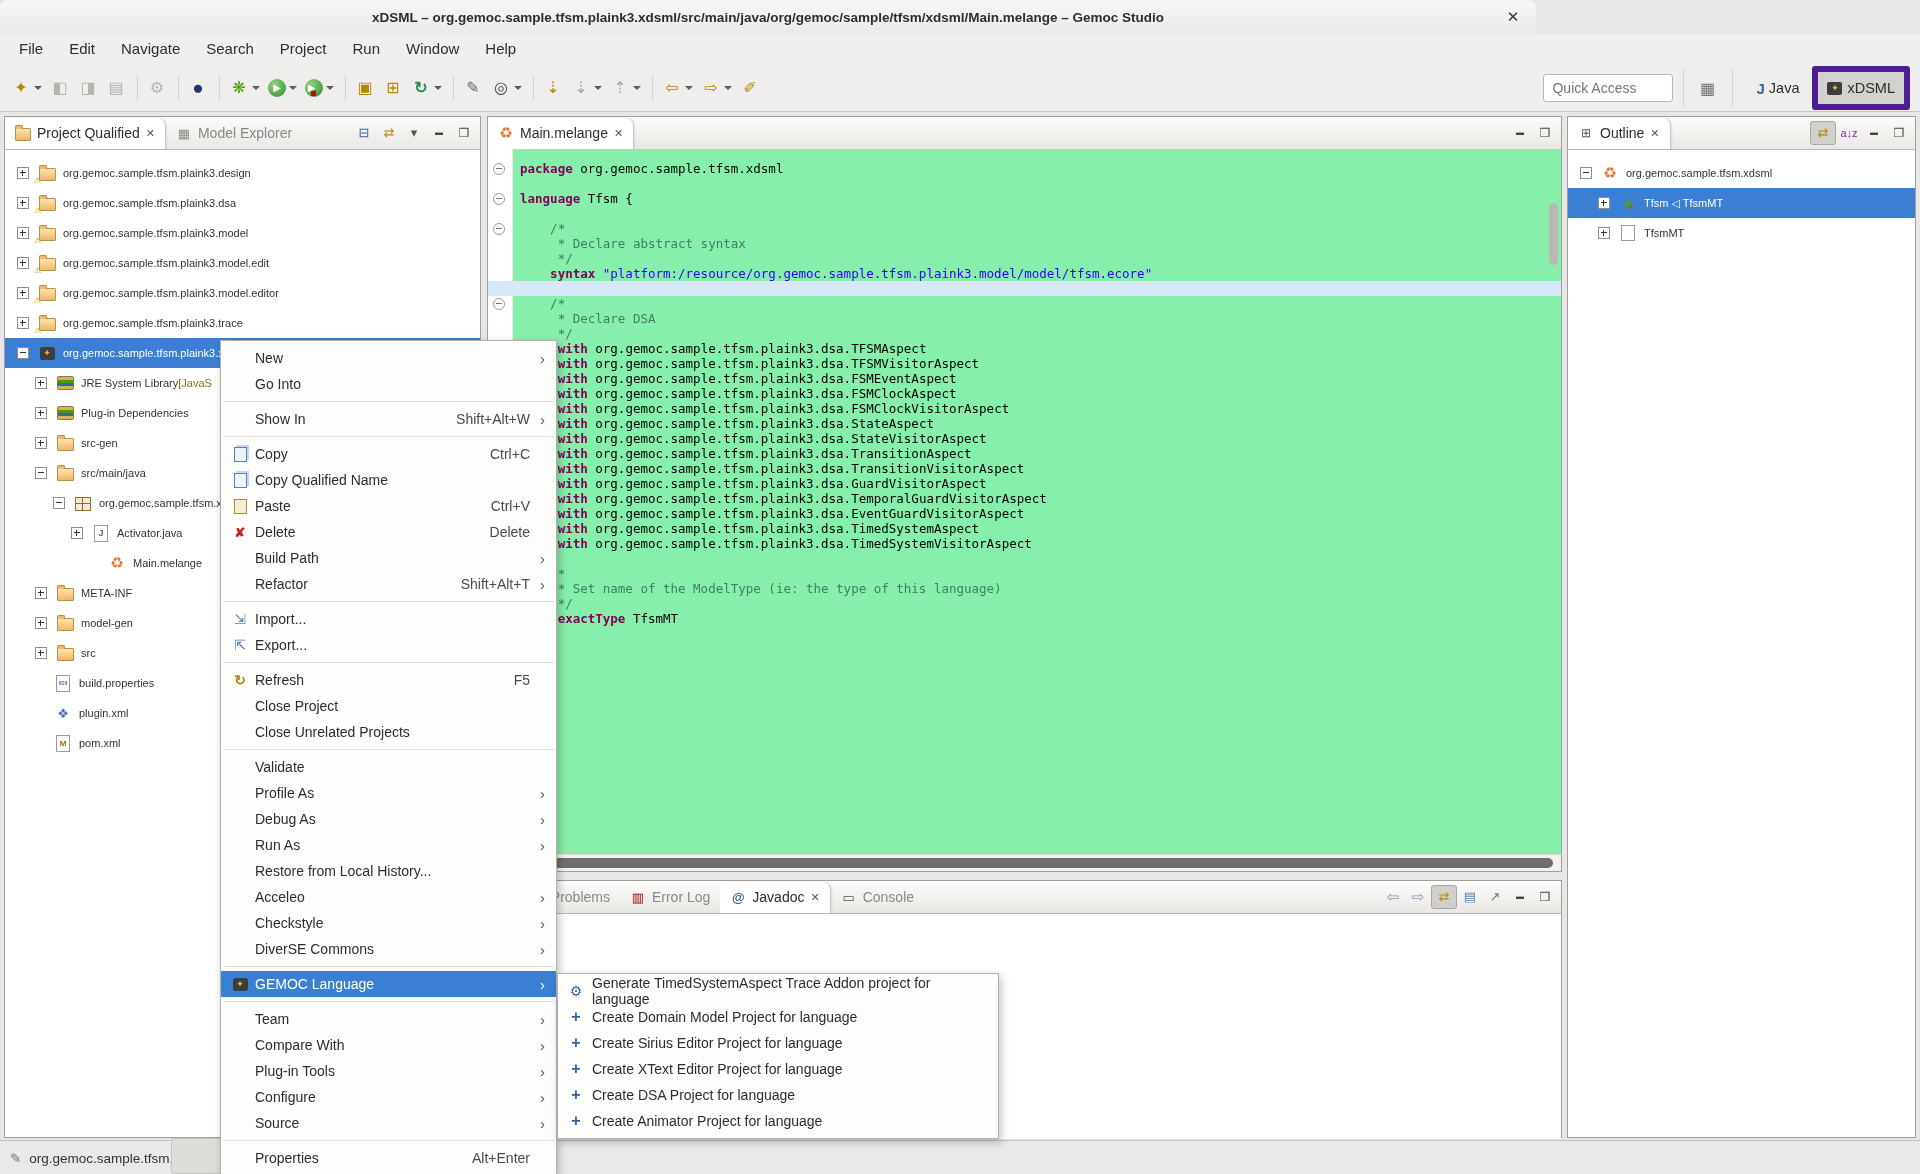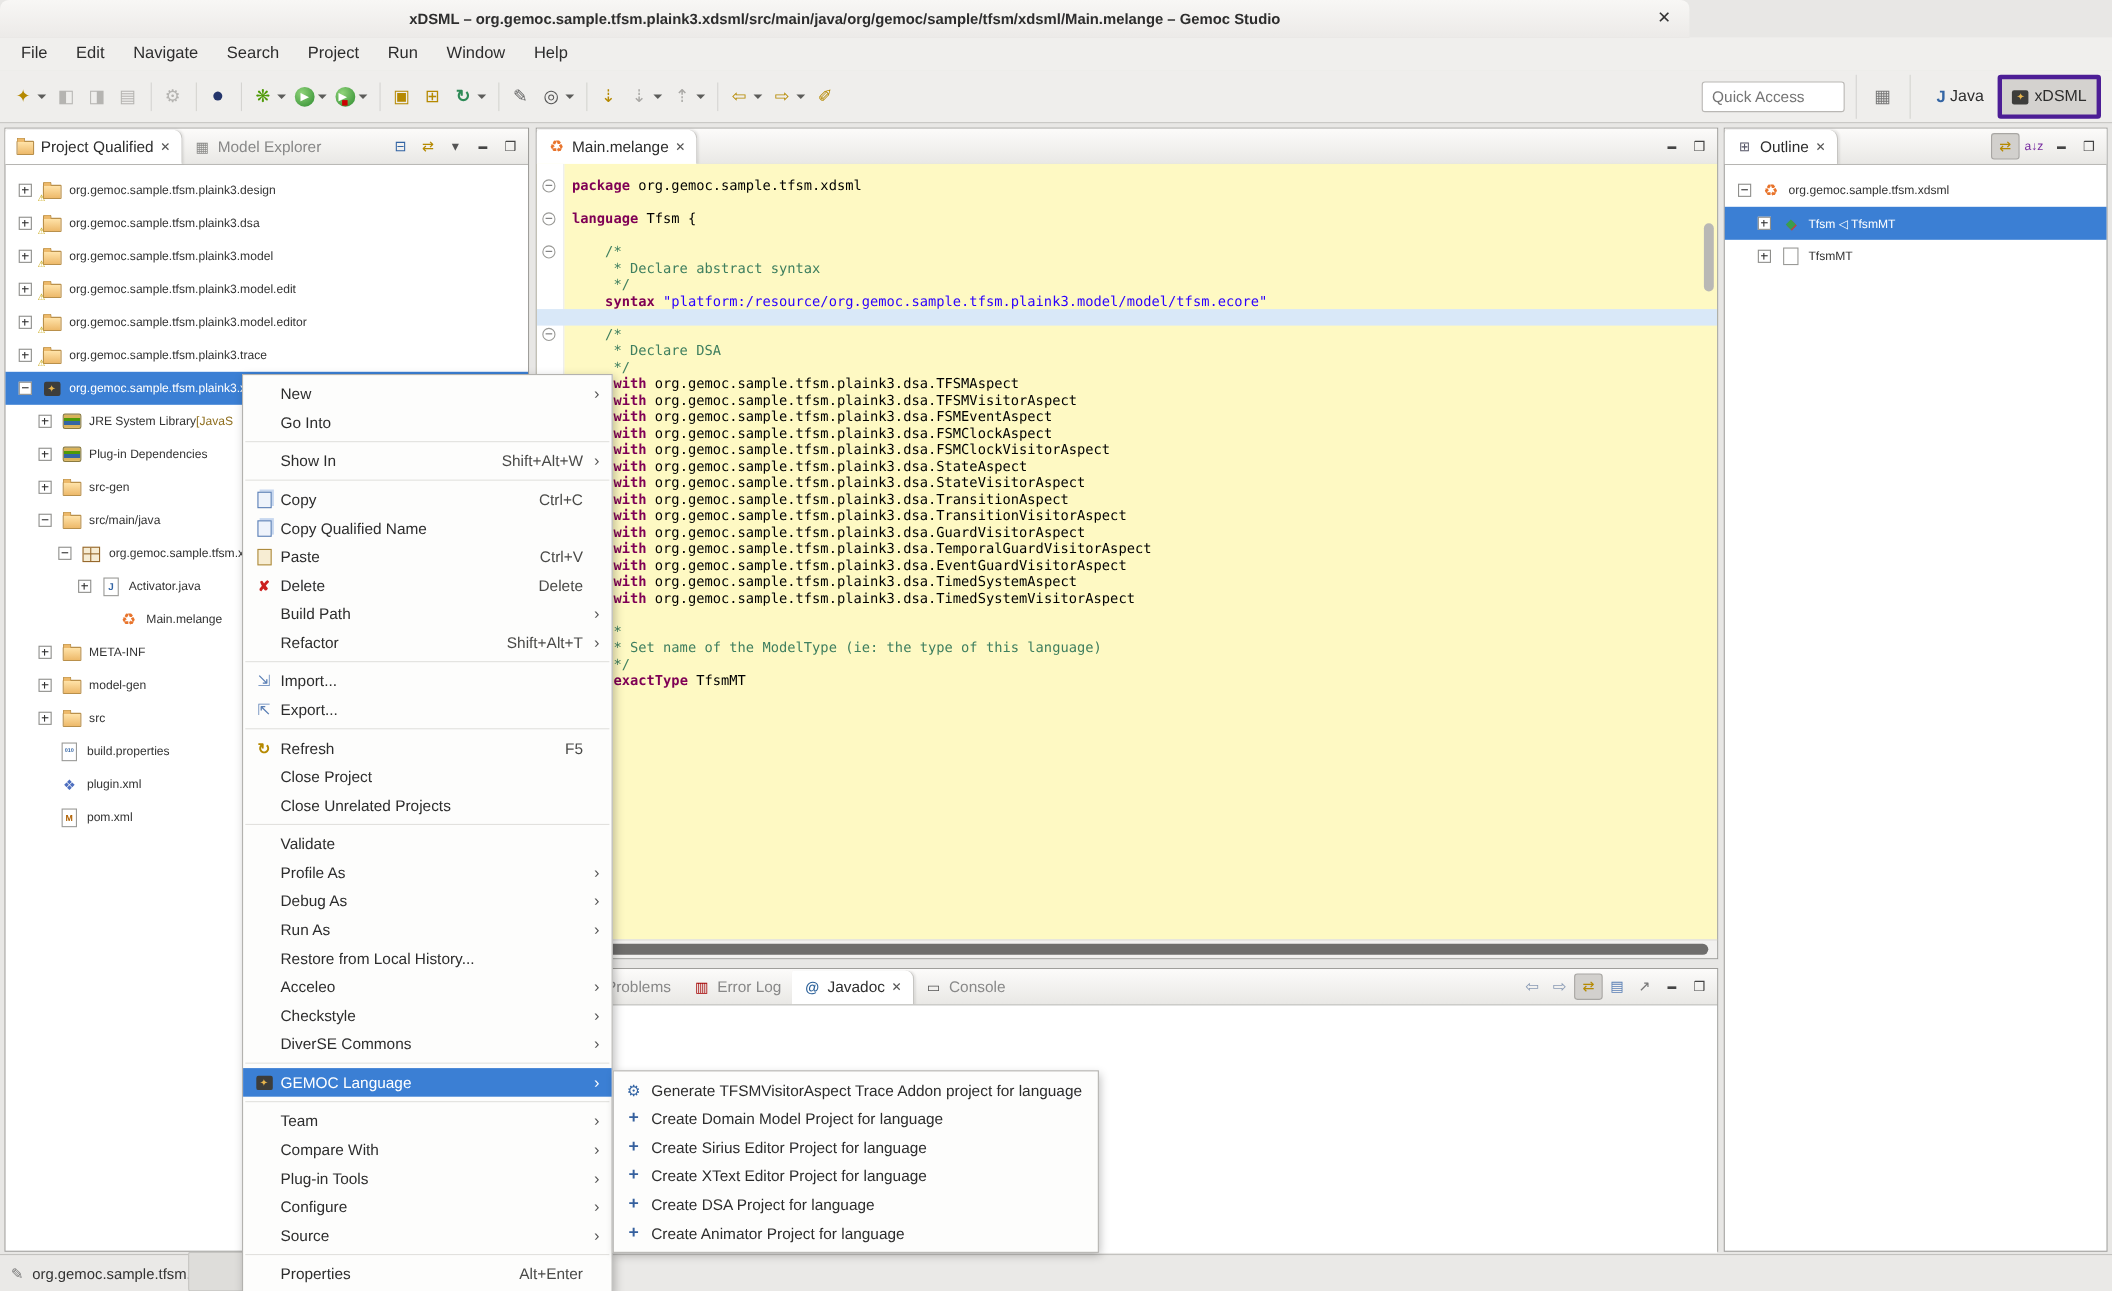--- a/index.html
+++ b/index.html
@@ -24,21 +24,21 @@
     border-radius:50%;font-size:10px;width:18px;height:18px;}
   .tglyph.round.red::after{content:"";position:relative;left:-4px;top:6px;width:5px;height:5px;background:#c00;}
   .dd{width:0;height:0;border-left:4px solid transparent;border-right:4px solid transparent;
     border-top:4px solid #5c5c5a;margin-left:3px;}
   .tsep{width:1px;height:26px;background:#d5d4d1;margin:0 6px;}
   .toolbar-right{position:absolute;right:10px;top:64px;height:48px;display:flex;align-items:center;}
   .quick-access{width:112px;height:26px;border:1px solid #b9b7b4;border-radius:3px;background:#fff;
     font-size:14px;color:#8a8a88;padding:0 8px;font-family:"Liberation Sans",sans-serif;}
   .persp-btn{display:flex;align-items:center;height:32px;padding:0 9px;border-radius:3px;
     font-size:14.5px;color:#2d2d2d;margin-left:4px;}
-  .persp-btn.pressed{background:#d4d2cf;border:4px solid #4c1d95;}
+  .persp-btn.pressed{background:#d4d2cf;border:6px solid #4c1d95;}
   .pj{color:#3465a4;font-weight:bold;font-size:15px;margin-right:4px;}
   .ic-gemoc{display:inline-flex;width:15px;height:13px;background:#3d3d3b;border-radius:2px;
     color:#e9b64d;font-size:9px;align-items:center;justify-content:center;margin-right:5px;}
   .ic-gemoc::before{content:"✦";}
   
   .view{position:absolute;background:#fff;border:1px solid #9f9e9b;box-sizing:border-box;}
   .view-header{height:32px;background:linear-gradient(#fcfbfa,#e9e8e5);border-bottom:1px solid #bab9b6;
     display:flex;align-items:center;position:relative;}
   .vtab{display:flex;align-items:center;height:31px;padding:0 10px;font-size:14px;color:#888;}
   .vtab.active{background:#ffffff;border-right:1px solid #c6c5c2;border-radius:3px 8px 0 0;
@@ -74,21 +74,21 @@
   .ic-page{width:12px;height:15px;background:#fff;border:1px solid #9a9a97;display:flex;align-items:center;
     justify-content:center;font-weight:bold;}
   .ic-page.j::after{content:"J";font-size:9px;color:#3465a4;}
   .ic-page.m::after{content:"M";font-size:8px;color:#b06000;}
   .ic-page.props::after{content:"010";font-size:5px;color:#3465a4;letter-spacing:0;}
   .ic-melange::after{content:"♻";color:#e8742c;font-size:15px;}
   .ic-plugin::after{content:"❖";color:#4e6fbf;font-size:13px;}
   .ic-mtype{width:12px;height:14px;background:#fff;border:1px solid #9a9a97;}
   .ic-lang::after{content:"◆";color:#3a9e4c;font-size:12px;text-shadow:1px 1px 0 #c04040;}
   
-  .ed-content{position:absolute;left:0;top:32px;right:0;bottom:16px;background:#fef9c3;overflow:hidden;
+  .ed-content{position:absolute;left:0;top:32px;right:0;bottom:16px;background:#86efac;overflow:hidden;
     font-family:"DejaVu Sans Mono",monospace;font-size:12.5px;color:#000;}
   .gutter{position:absolute;left:0;top:0;bottom:0;width:24px;background:#fff;border-right:1px solid #ececea;}
   .cl{position:relative;height:15px;line-height:15px;white-space:pre;padding-left:32px;}
   .cl.hl{background:#d9e8f8;}
   .cl .kw{color:#7f0055;font-weight:bold;}
   .cl .st{color:#2a00ff;}
   .cl .cm{color:#3f7f5f;}
   .fold{position:absolute;left:5px;top:2px;width:10px;height:10px;border:1px solid #9a9a97;border-radius:50%;
     background:#fff;color:#777;}
   .fold::before{content:"";position:absolute;left:2px;right:2px;top:4px;height:1px;background:#777;}
@@ -735,21 +735,21 @@
         <span class="mic"></span>
         <span class="mlabel">Properties</span>
         <span class="msc">Alt+Enter</span>
         <span class="marr"></span>
       </div>
   </div>
 
   <div class="submenu">
     <div class="smi">
         <span class="mic mic-trace"></span>
-        <span class="mlabel">Generate TFSMVisitorAspect Trace Addon project for language</span>
+        <span class="mlabel">Generate TimedSystemAspect Trace Addon project for language</span>
       </div>
     <div class="smi">
         <span class="mic mic-plus"></span>
         <span class="mlabel">Create Domain Model Project for language</span>
       </div>
     <div class="smi">
         <span class="mic mic-plus"></span>
         <span class="mlabel">Create Sirius Editor Project for language</span>
       </div>
     <div class="smi">

